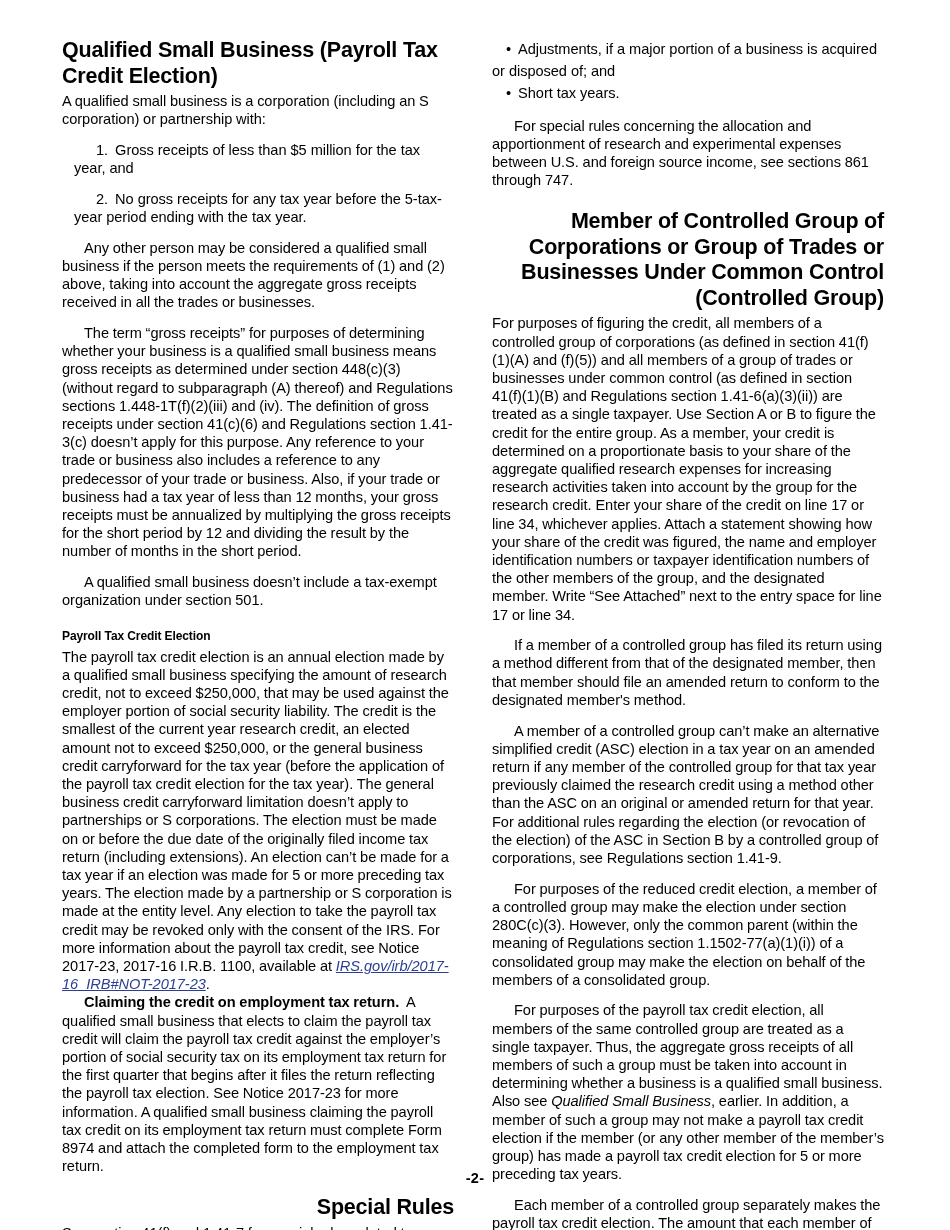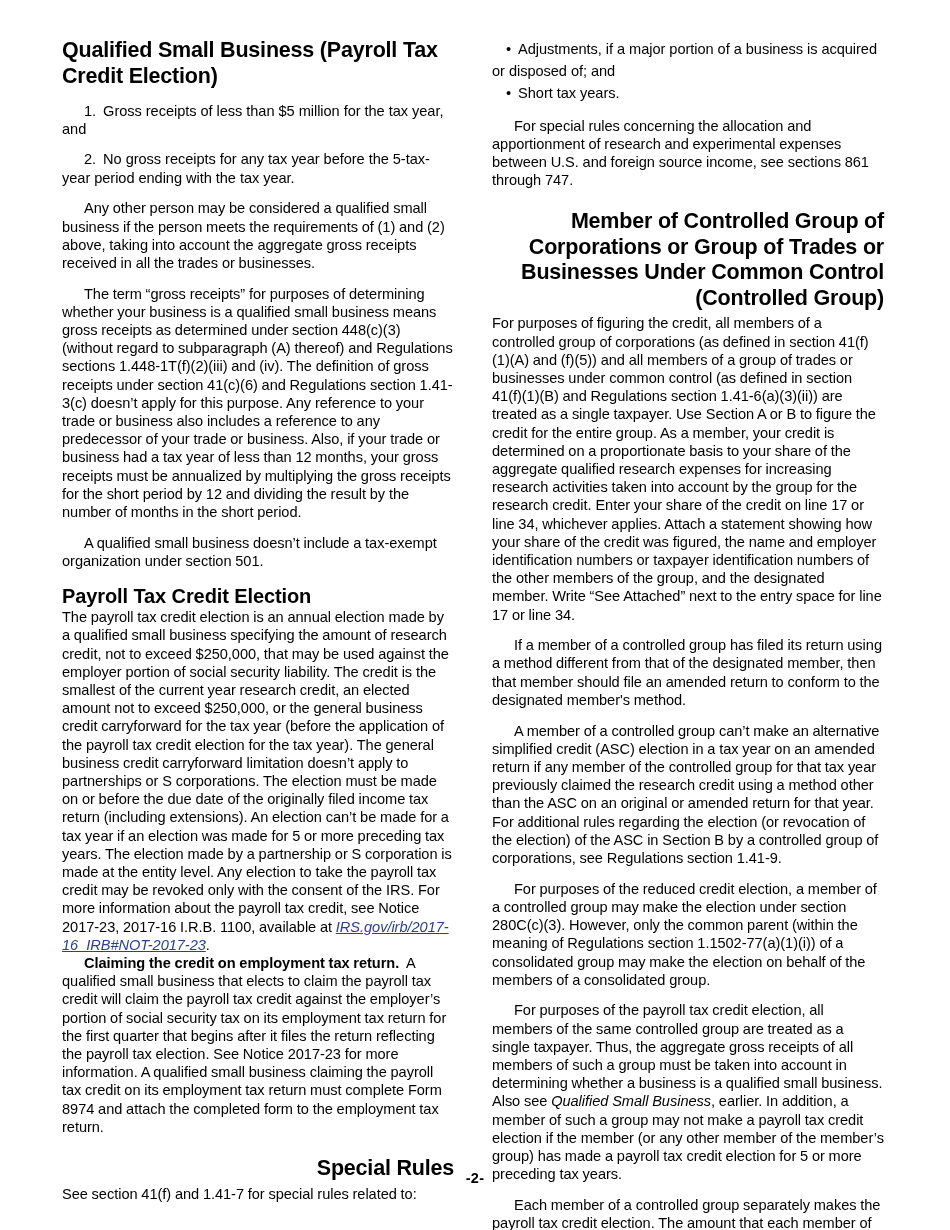--- a/index.html
+++ b/index.html
@@ -37,21 +37,21 @@
 
   
   h1.sec-head {
     font-size: 21.5px;
     line-height: 25.5px;
     font-weight: bold;
     margin: 0 0 3px 0;
     letter-spacing: -0.2px;
   }
   h2.sub-head {
-    font-size: 20px;
+    font-size: 12px;
     line-height: 20px;
     font-weight: bold;
     margin: 0 0 2px 0;
     letter-spacing: -0.1px;
   }
   .sec-head.spaced-top { margin-top: 20px; text-align: right; }
   .sub-head.spaced-top { margin-top: 16px; }
 
   
   p.body {
@@ -67,21 +67,21 @@
 
   
   p.numitem {
     font-size: 14.6px;
     line-height: 18.2px;
     margin: 0;
     text-indent: 22px;
     letter-spacing: -0.05px;
   }
   p.numitem .numlabel { margin-right: 7px; }
-  p.numitem.gap { margin-top: 12.5px; }
+  p.numitem.gap { margin-top: 12.5px; margin-left: 12px; }
 
   
   p.bullet {
     font-size: 14.6px;
     line-height: 22px;
     margin: 0;
     text-indent: 14px;
     letter-spacing: -0.05px;
   }
   p.bullet .dot {
@@ -115,20 +115,21 @@
 </head>
 <body>
 
 <div class="page">
   <div class="columns">
 
     <div class="col">
 
       <h1 class="sec-head">Qualified Small Business (Payroll Tax Credit Election)</h1>
 
+      <p class="body">A qualified small business is a corporation (including an S corporation) or partnership with:</p>
 
       <p class="numitem gap">
         <span class="numlabel">1.</span><span>Gross receipts of less than $5 million for the tax year, and</span>
       </p>
 
       <p class="numitem gap">
         <span class="numlabel">2.</span><span>No gross receipts for any tax year before the 5-tax-year period ending with the tax year.</span>
       </p>
 
       <p class="body indent gap">Any other person may be considered a qualified small business if the person meets the requirements of (1) and (2) above, taking into account the aggregate gross receipts received in all the trades or businesses.</p>

